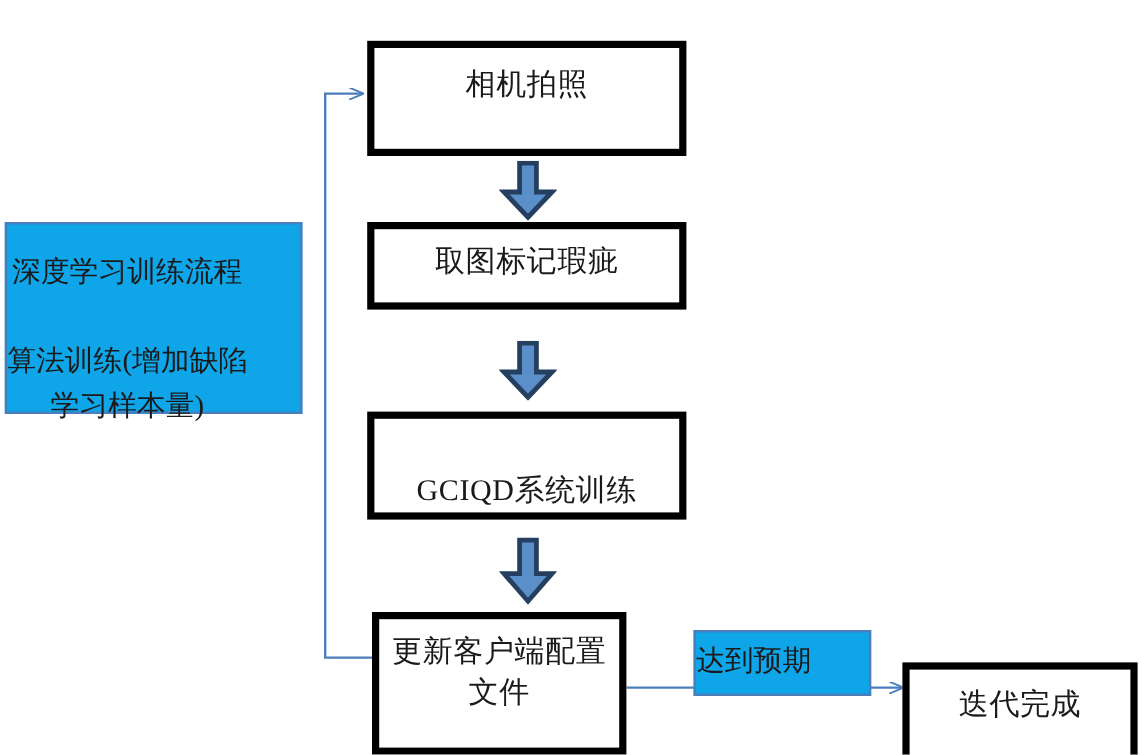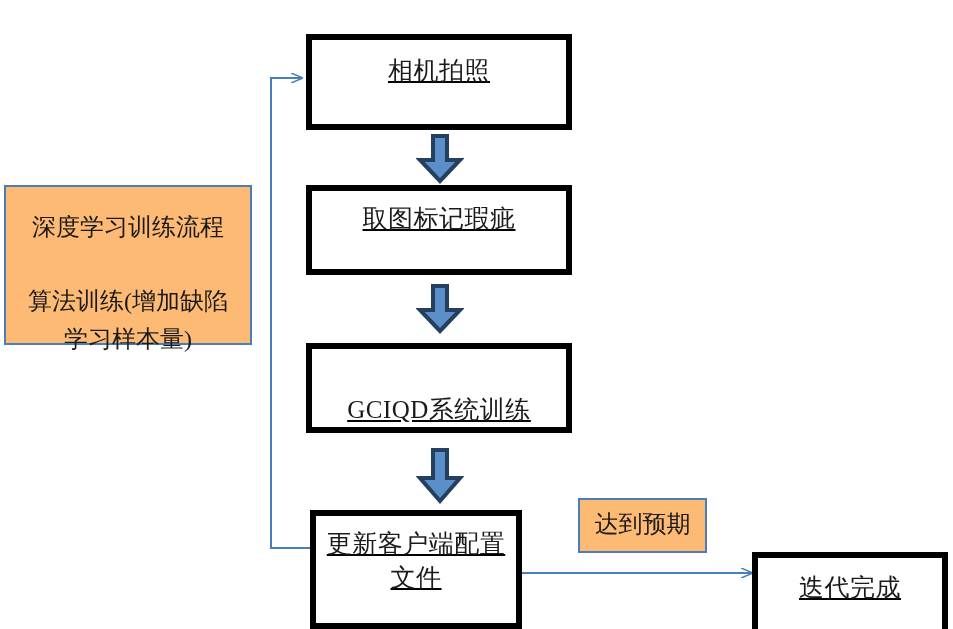--- a/index.html
+++ b/index.html
@@ -19,39 +19,37 @@
   }
 
   
   .proc-box {
     position: absolute;
     box-sizing: border-box;
     background: #ffffff;
     border: 6px solid #000000;
     display: flex;
     justify-content: center;
-    text-decoration: underline;
   }
   .proc-box .label {
     font-size: 25px;
     line-height: 1.35;
     color: #1a1a1a;
     text-align: center;
     white-space: pre-line;
     letter-spacing: 0.5px;
   }
 
   
   .note-box {
     position: absolute;
     box-sizing: border-box;
-    background: #fdba74;
+    background: #0ea5e9;
     border: 2px solid #4a7ebb;
     display: flex;
-    justify-content: center;
   }
   .note-box .label {
     font-size: 24px;
     line-height: 1.55;
     color: #1a1a1a;
     text-align: center;
     white-space: pre-line;
   }
 
   
@@ -106,34 +104,34 @@
     <div class="label">深度学习训练流程
 
 算法训练(增加缺陷
 学习样本量)</div>
   </div>
 
   <div class="proc-box" style="left:306px; top:34px; width:266px; height:96px; align-items:flex-start; padding-top:14px;">
     <div class="label">相机拍照</div>
   </div>
 
-  <div class="proc-box" style="left:306px; top:185px; width:266px; height:90px; align-items:flex-start; padding-top:11px;">
+  <div class="proc-box" style="left:306px; top:185px; width:266px; height:73px; align-items:flex-start; padding-top:11px;">
     <div class="label">取图标记瑕疵</div>
   </div>
 
   <div class="proc-box" style="left:306px; top:343px; width:266px; height:90px; align-items:flex-end; padding-top:13px;">
     <div class="label">GCIQD系统训练</div>
   </div>
 
   <div class="proc-box" style="left:310px; top:510px; width:212px; height:119px; align-items:flex-start; padding-top:11px;">
     <div class="label">更新客户端配置
 文件</div>
   </div>
 
-  <div class="note-box" style="left:578px; top:498px; width:129px; height:55px; align-items:flex-start; padding-top:6px;">
+  <div class="note-box" style="left:578px; top:525px; width:148px; height:55px; align-items:flex-start; padding-top:6px;">
     <div class="label">达到预期</div>
   </div>
 
   <div class="proc-box" style="left:752px; top:552px; width:196px; height:91px; align-items:flex-start; padding-top:13px;">
     <div class="label">迭代完成</div>
   </div>
 
 </div>
 
 </body></html>

